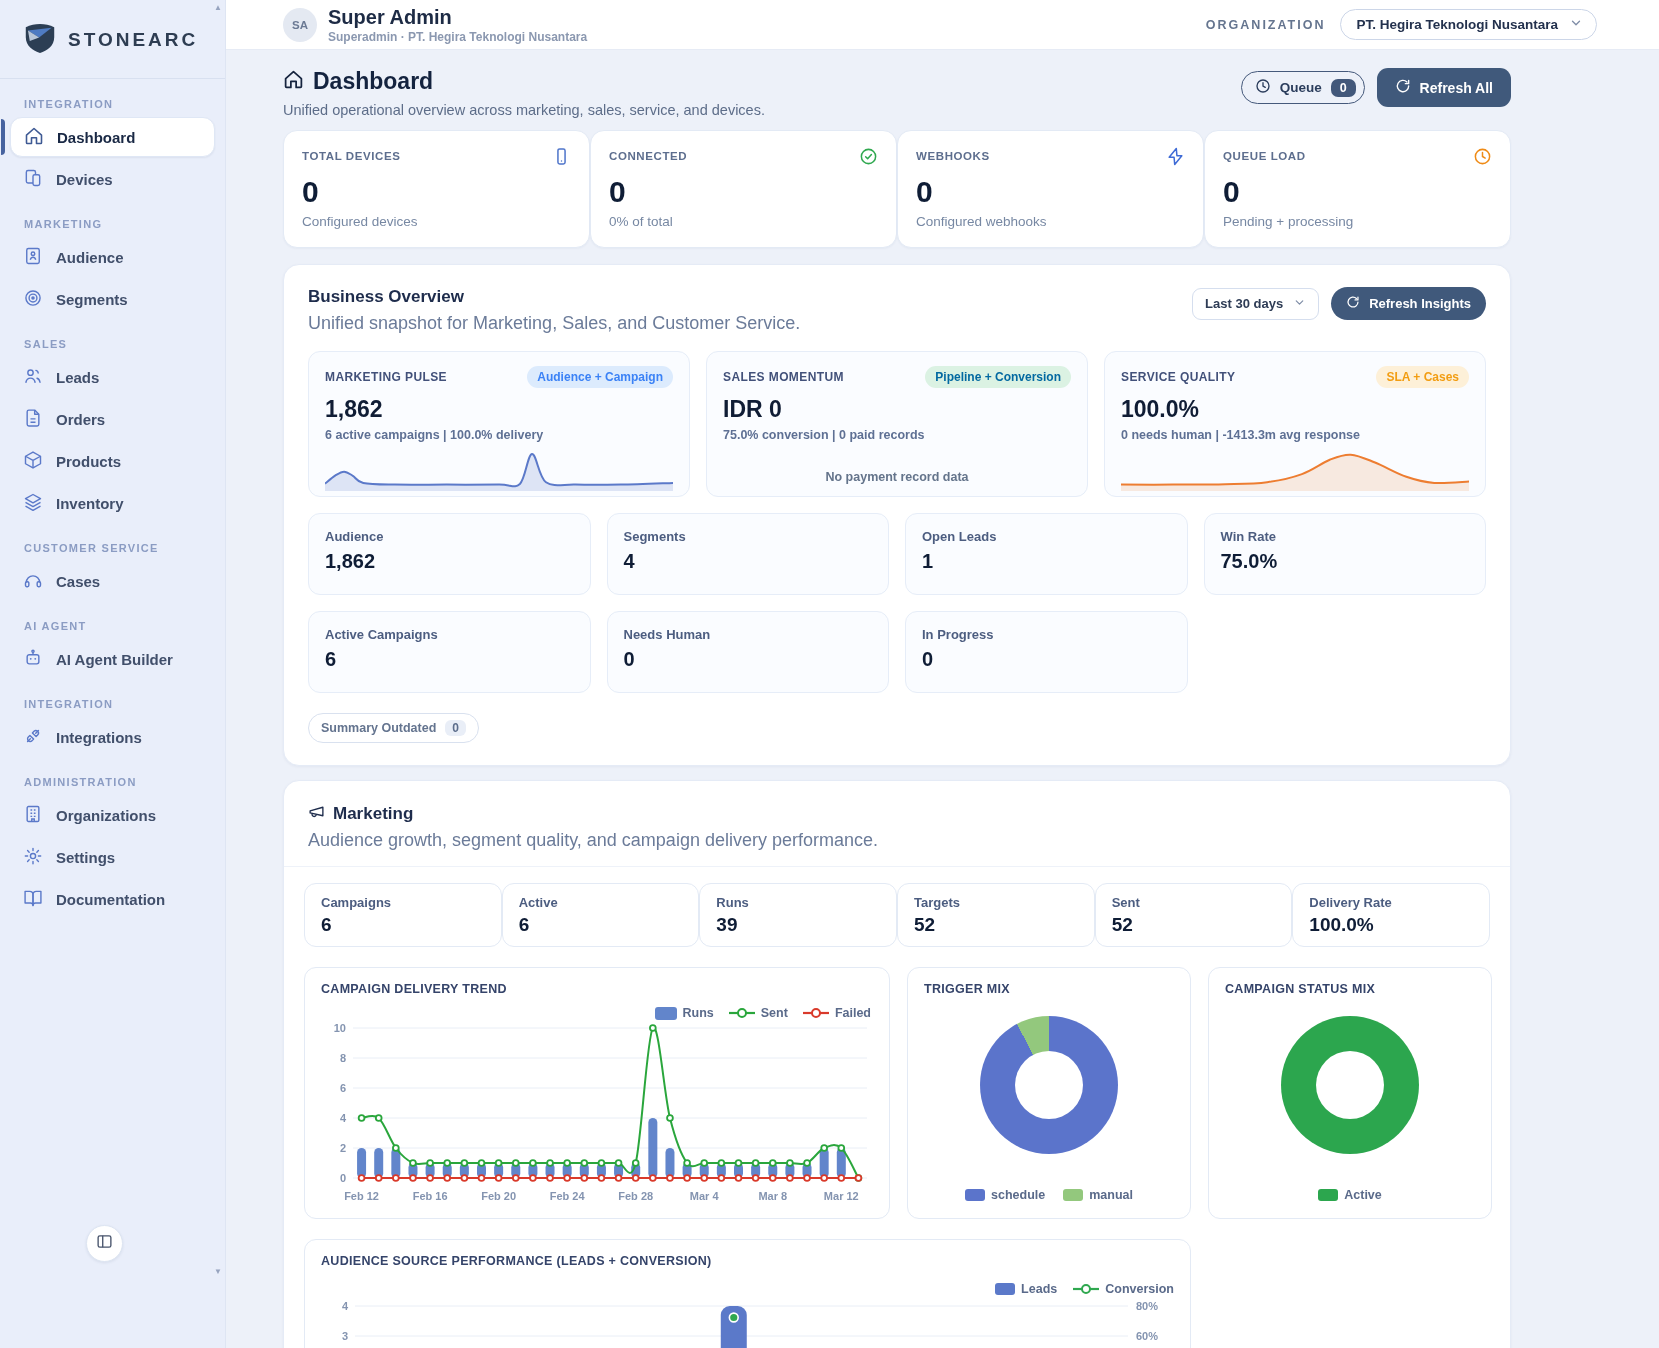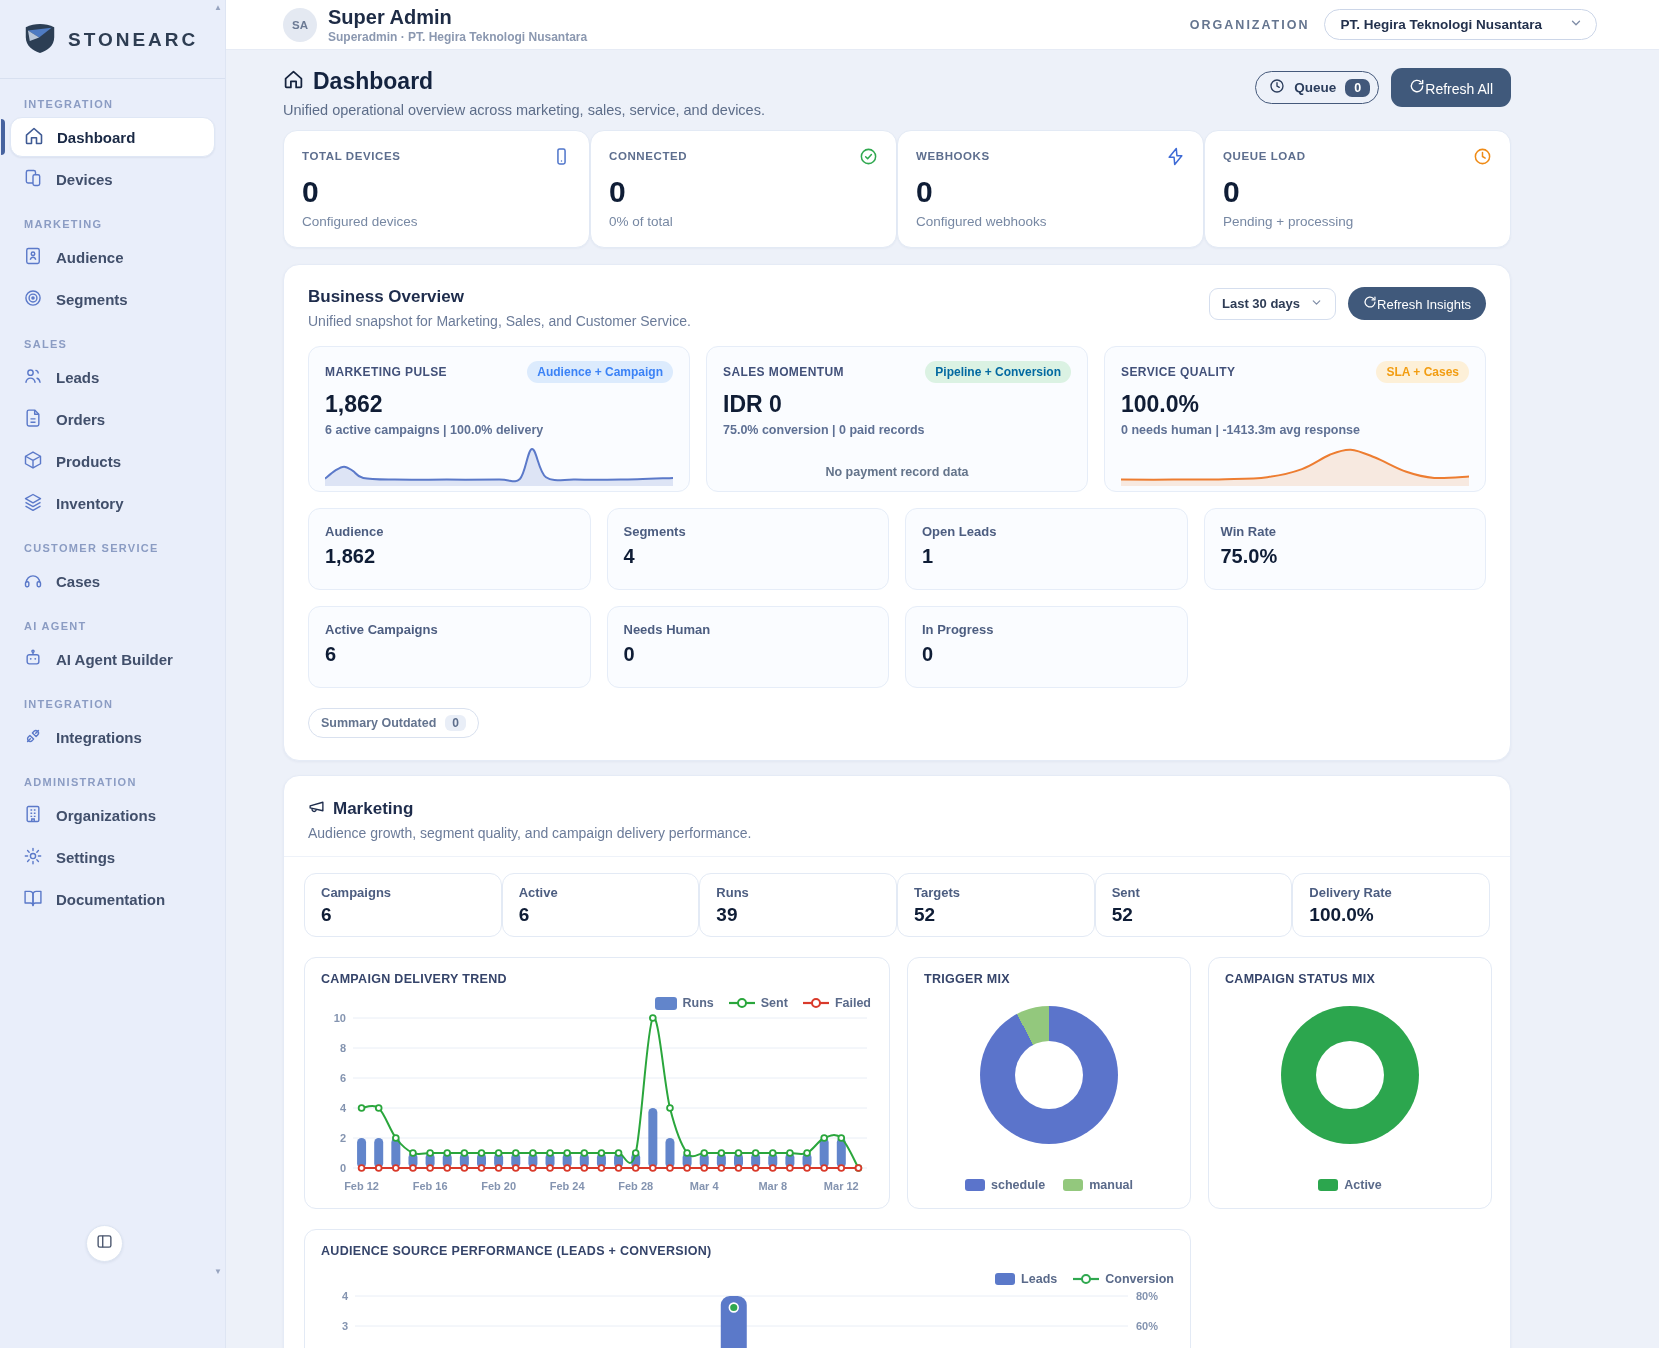--- a/index.html
+++ b/index.html
@@ -32,48 +32,48 @@
 
   
   .main { flex:1; display:flex; flex-direction:column; min-width:0; }
   .topbar { flex:0 0 50px; height:50px; background:#fff; border-bottom:1px solid #e6ebf5; display:flex; align-items:center; padding:0 62px 0 57px; }
   .user { display:flex; gap:11px; align-items:center; }
   .avatar { width:34px; height:34px; border-radius:50%; background:#e4e9f2; color:#6b7a94; font-size:11.5px; font-weight:700; display:flex; align-items:center; justify-content:center; }
   .user-name { font-size:20px; font-weight:700; color:#1d2b45; line-height:1.2; }
   .user-meta { font-size:12px; color:#8b98b0; font-weight:600; margin-top:1px; }
   .org { margin-left:auto; display:flex; align-items:center; gap:15px; }
   .org-label { font-size:12.5px; color:#65758f; letter-spacing:2px; font-weight:600; }
-  .org-select { display:flex; align-items:center; gap:27px; border:1px solid #ccd6e8; border-radius:17px; padding:6px 13px 6px 15px; font-size:13.5px; font-weight:700; color:#23314d; background:#fff; cursor:pointer; }
+  .org-select { display:flex; align-items:center; gap:11px; border:1px solid #ccd6e8; border-radius:17px; padding:6px 13px 6px 15px; font-size:13.5px; font-weight:700; color:#23314d; background:#fff; cursor:pointer; }
 
   .content { flex:1; padding:18px 0 0 57px; overflow:hidden; }
   .inner { width:1228px; }
 
   .page-head { display:flex; align-items:flex-start; }
   .ph-title-row { display:flex; align-items:center; gap:9px; }
   .ph-title { font-size:23px; font-weight:800; color:#14233f; }
   .ph-sub { font-size:14.5px; color:#5d6d89; margin-top:7px; }
   .ph-actions { margin-left:auto; display:flex; gap:12px; align-items:center; }
   .queue-btn { display:flex; align-items:center; gap:9px; border:1.5px solid #45597b; border-radius:18px; padding:6px 8px 6px 13px; background:transparent; font-size:13.5px; font-weight:700; color:#2b3d5c; cursor:pointer; }
   .queue-badge { background:#42587a; color:#fff; border-radius:7px; padding:2px 9px; font-size:12.5px; font-weight:700; }
-  .btn-primary { display:flex; align-items:flex-end; gap:0; background:#40597b; color:#fff; border:none; border-radius:11px; padding:10px 18px; font-size:14px; font-weight:400; cursor:pointer; }
+  .btn-primary { display:flex; align-items:center; gap:9px; background:#40597b; color:#fff; border:none; border-radius:11px; padding:10px 18px; font-size:14px; font-weight:700; cursor:pointer; }
   .btn-primary.small { border-radius:17px; padding:8px 15px; font-size:13px; }
 
   .kpi-row { display:grid; grid-template-columns:repeat(4,1fr); margin-top:12px; }
   .kcard { background:#fff; border:1px solid #e3eaf5; border-radius:14px; padding:16px 18px; height:118px; box-shadow:0 1px 2px rgba(25,45,90,.04); }
   .kc-head { display:flex; justify-content:space-between; align-items:flex-start; }
   .kc-title { font-size:11.5px; font-weight:800; color:#5d6e8e; letter-spacing:.6px; padding-top:3px; }
   .kc-value { font-size:30px; font-weight:800; color:#0f1d36; margin-top:5px; }
   .kc-cap { font-size:13.5px; color:#7788a3; margin-top:5px; }
 
   .panel { background:#fff; border:1px solid #e5ebf6; border-radius:16px; margin-top:16px; box-shadow:0 1px 3px rgba(25,45,90,.05); }
   .panel-pad { padding:22px 24px; }
   .panel-head { display:flex; align-items:flex-start; }
   .pa-title { font-size:17px; font-weight:800; color:#1e2c4c; }
   .pa-title-row { display:flex; align-items:center; gap:8px; }
-  .pa-sub { font-size:14px; color:#6b7b99; margin-top:6px; }
+  .pa-sub { font-size:18px; color:#6b7b99; margin-top:6px; }
   .pa-actions { margin-left:auto; display:flex; gap:12px; align-items:center; }
   .range-select { display:flex; align-items:center; gap:10px; border:1px solid #d5deee; border-radius:9px; padding:7px 12px; font-size:13px; font-weight:700; color:#2e3c55; background:#fff; cursor:pointer; }
 
   .hl-grid { display:grid; grid-template-columns:repeat(3,1fr); gap:16px; margin-top:17px; }
   .hl-card { background:#fafcff; border:1px solid #e6edf8; border-radius:12px; padding:14px 16px; height:146px; }
   .hl-head { display:flex; justify-content:space-between; align-items:center; }
   .hl-title { font-size:12px; font-weight:800; color:#42517a; letter-spacing:.4px; }
   .badge { font-size:12px; font-weight:700; border-radius:11px; padding:4px 10px; }
   .badge.blue { background:#dcebfd; color:#3b82f6; }
   .badge.green { background:#dbf2e3; color:#0369a1; }

